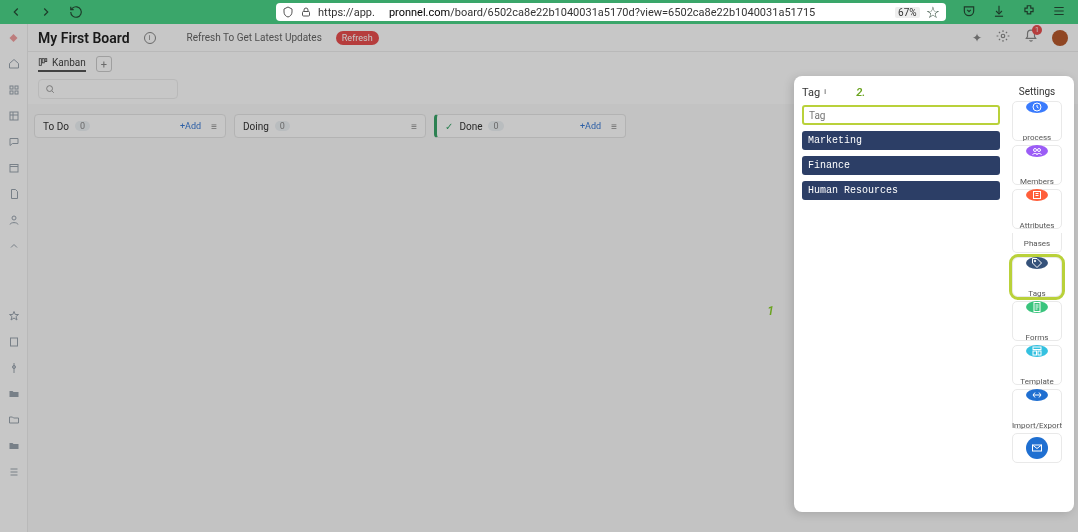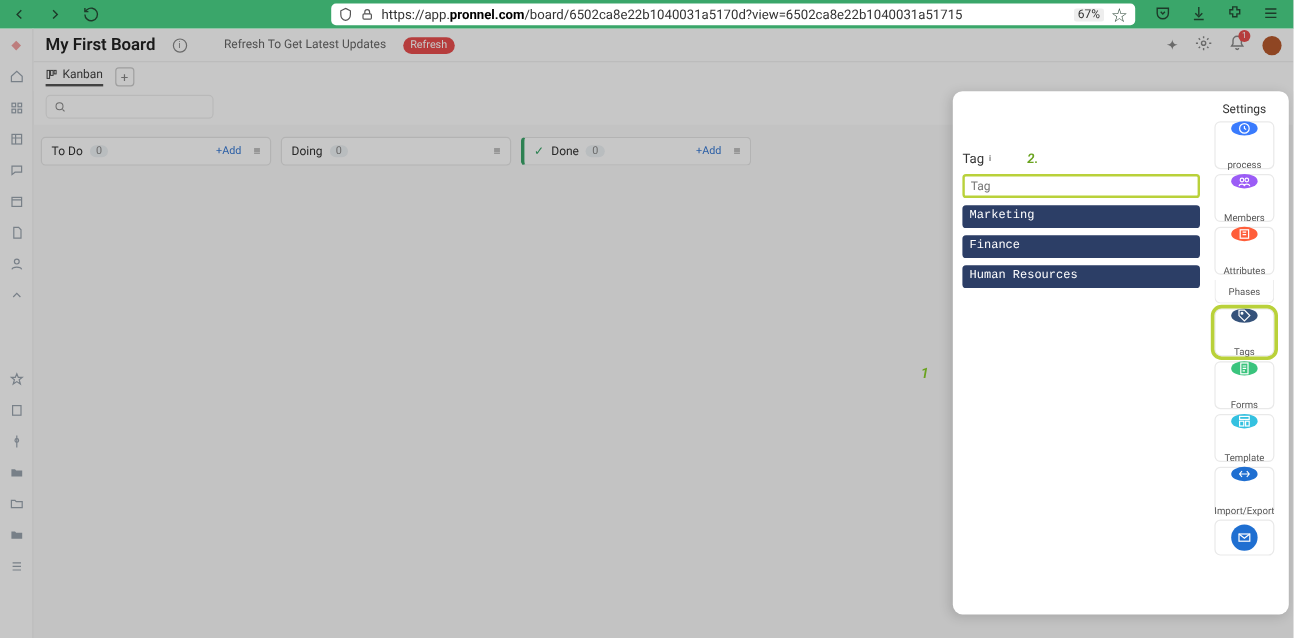--- a/index.html
+++ b/index.html
@@ -4,21 +4,21 @@
 <style>
   * { box-sizing: border-box; margin: 0; padding: 0; font-family: -apple-system, BlinkMacSystemFont, "Segoe UI", Roboto, Arial, sans-serif; }
   html, body { width: 1078px; height: 532px; overflow: hidden; background: #f0f0f0; }
 
   
   .browser-bar { display: flex; align-items: center; height: 24px; background: #3aa66a; color: #1d3a29; padding: 0 6px; gap: 10px; }
   .nav-btn { width: 20px; height: 20px; display: flex; align-items: center; justify-content: center; color: #1d3a29; cursor: pointer; }
   .nav-btn svg { width: 14px; height: 14px; }
   .url-bar { flex: 1; display: flex; align-items: center; background: #fff; border-radius: 4px; height: 18px; margin: 0 6px; padding: 0 6px; gap: 6px; max-width: 680px; margin-left: 180px; }
   .url-text { flex: 1; font-size: 11px; color: #333; white-space: nowrap; overflow: hidden; }
-  .url-text .domain { color: #000; font-weight: 700; }
+  .url-text .domain { color: #000; font-weight: 400; margin-left: 14px; }
   .zoom-badge { font-size: 10px; background: #eee; border-radius: 2px; padding: 0 3px; color:#333; }
   .star { color: #1d3a29; }
   .right-icons { display: flex; gap: 16px; margin-left: auto; margin-right: 6px; color: #1d3a29; }
 
   
   .app { position: relative; width: 1078px; height: 524px; background: #fff; }
   .overlay { position: absolute; inset: 0; background: rgba(0,0,0,0.22); z-index: 4; }
 
   
   .rail { position: absolute; left: 0; top: 0; width: 28px; height: 100%; background: #fff; border-right: 1px solid #eee; padding-top: 8px; display:flex; flex-direction:column; align-items:center; gap:14px; }
@@ -51,21 +51,21 @@
   .col { width:192px; }
   .col-header { height:24px; background:#fff; border:1px solid #e6e6e6; border-radius:4px; display:flex; align-items:center; padding:0 8px; font-size:10px; color:#333; gap:6px;}
   .col-header.done { border-left:3px solid #3aa66a; }
   .count { background:#eef2f5; color:#888; border-radius:8px; padding:0 5px; font-size:9px;}
   .add-link { margin-left:auto; font-size:9px; color:#3a7bd5; cursor:pointer;}
   .col-menu { margin-left:4px; color:#888; cursor:pointer;}
   .check { color:#3aa66a; font-size:10px; }
 
   
   .panel { position:absolute; right:4px; top:52px; width:280px; height:436px; background:#fff; border-radius:8px; box-shadow: -2px 2px 10px rgba(0,0,0,0.15); z-index:10; display:flex; padding:10px 8px; gap:8px;}
-  .tag-col { flex:1;margin-top:40px; }
+  .tag-col { flex:1; }
   .tag-title { font-size:11px; color:#333; display:flex; align-items:center; gap:4px; }
   .annot-2 { color:#6aa31f; font-size:11px; font-style:italic; font-weight:600; margin-left:18px;}
   .tag-input { margin-top:6px; width:100%; height:20px; border:2px solid #b9d13a; border-radius:3px; font-size:10px; padding:0 5px; color:#aaa; }
   .tag-pill { margin-top:6px; background:#2c3e66; color:#fff; font-size:10px; border-radius:3px; padding:4px 6px;font-family:Liberation Mono, monospace; }
   .settings-col { width:58px; display:flex; flex-direction:column; align-items:center; }
   .settings-title { font-size:10px; color:#333; margin-bottom:4px;}
   .tile { width:50px; height:40px; background:#fff; border:1px solid #e9e9e9; border-radius:5px; margin-bottom:4px; display:flex; flex-direction:column; align-items:center; justify-content:center; gap:20px; cursor:pointer; position:relative;}
   .tile .ic { width:22px; height:22px; border-radius:50%; display:flex; align-items:center; justify-content:center; }
   .tile .lbl { font-size:8px; color:#555; }
   .tile.halfclip { border-top:none; border-top-left-radius:0; border-top-right-radius:0; height:20px;}

